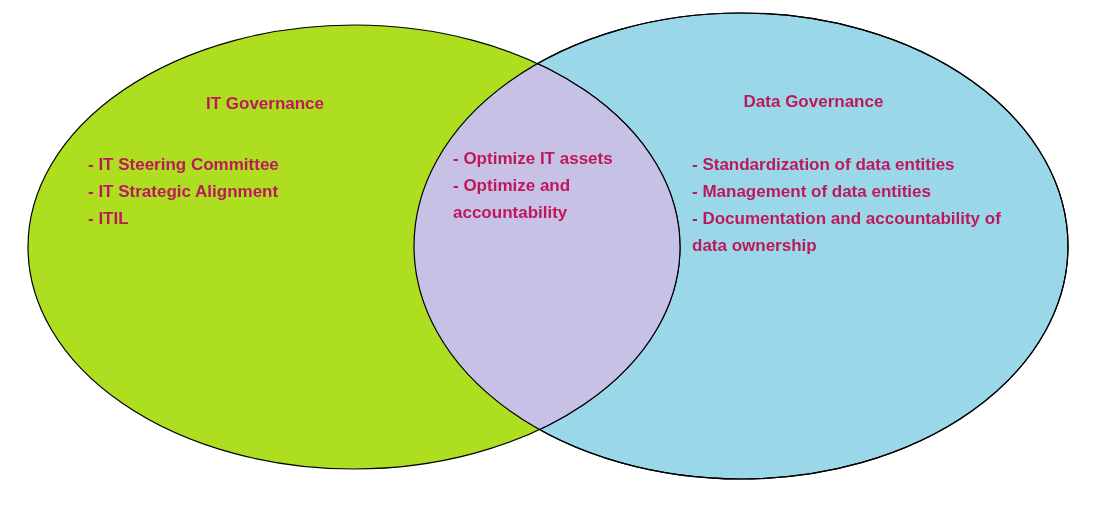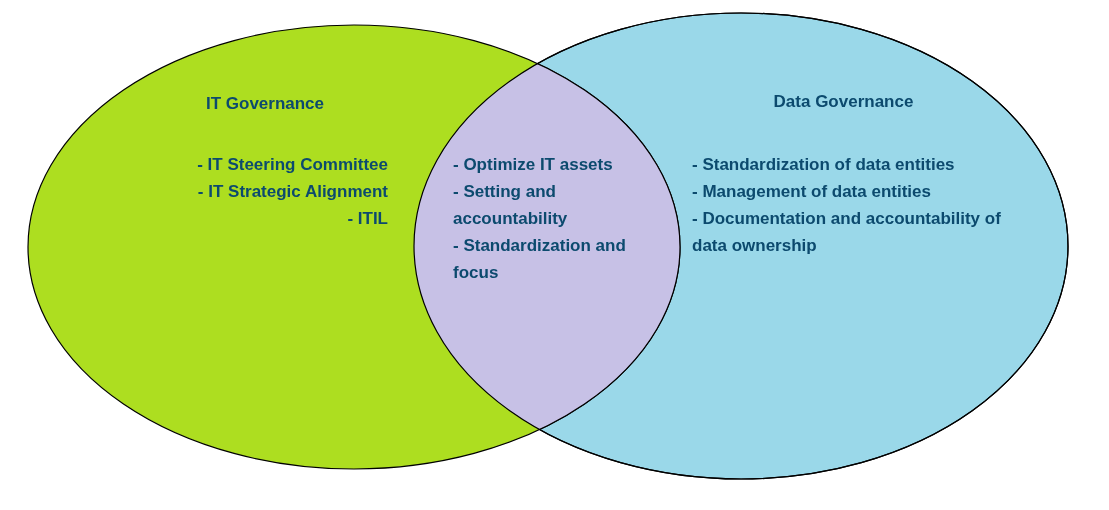--- a/index.html
+++ b/index.html
@@ -15,36 +15,36 @@
     background: #ffffff;
     overflow: hidden;
   }
   .canvas svg {
     position: absolute;
     left: 0;
     top: 0;
   }
   .overlay {
     position: absolute;
-    color: #0c4a6e;
+    color: #be185d;
     font-weight: bold;
     font-size: 17px;
     line-height: 27px;
   }
   .venn-title {
     text-align: center;
     white-space: nowrap;
   }
   .venn-list .item {
     white-space: pre-line; 
   }
   #it-title     { left: 160px; top: 90px;  width: 210px; }
-  #data-title   { left: 736px; top: 88px;  width: 215px; }
-  #it-list      { left: 88px;  top: 151px; width: 300px; text-align: right; }
-  #overlap-list { left: 453px; top: 151px; width: 225px; }
+  #data-title   { left: 706px; top: 88px;  width: 215px; }
+  #it-list      { left: 88px;  top: 151px; width: 300px; }
+  #overlap-list { left: 453px; top: 145px; width: 225px; }
   #data-list    { left: 692px; top: 151px; width: 395px; }
 </style>
 </head>
 <body>
 
 <div class="canvas">
 
   <svg width="1109" height="510" viewBox="0 0 1109 510">
     <defs>
       <clipPath id="clip-blue">
@@ -68,24 +68,22 @@
   <div id="data-title" class="overlay venn-title">Data Governance</div>
 
   <div id="it-list" class="overlay venn-list">
     <div class="item">- IT Steering Committee</div>
     <div class="item">- IT Strategic Alignment</div>
     <div class="item">- ITIL</div>
   </div>
 
   <div id="overlap-list" class="overlay venn-list">
     <div class="item">- Optimize IT assets</div>
-    <div class="item">- Setting and
+    <div class="item">- Optimize and
 accountability</div>
-    <div class="item">- Standardization and
-focus</div>
   </div>
 
   <div id="data-list" class="overlay venn-list">
     <div class="item">- Standardization of data entities</div>
     <div class="item">- Management of data entities</div>
     <div class="item">- Documentation and accountability of
 data ownership</div>
   </div>
 
 </div>

